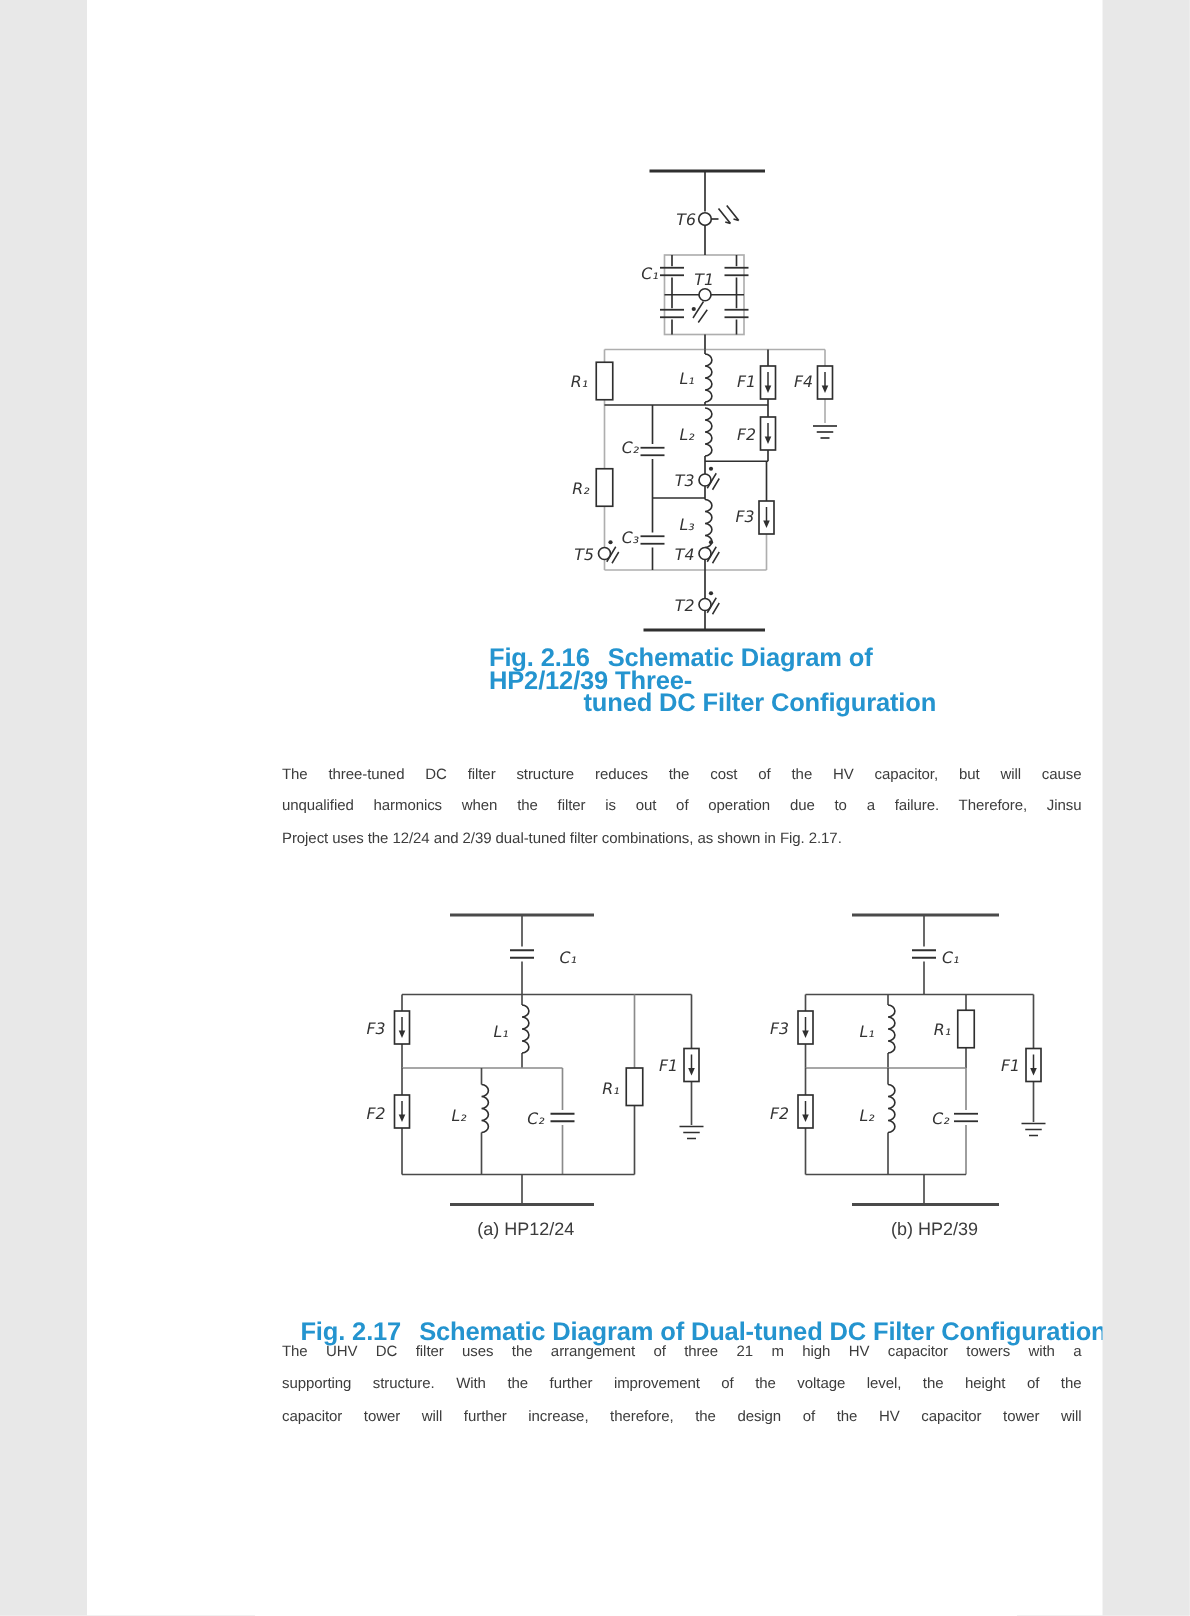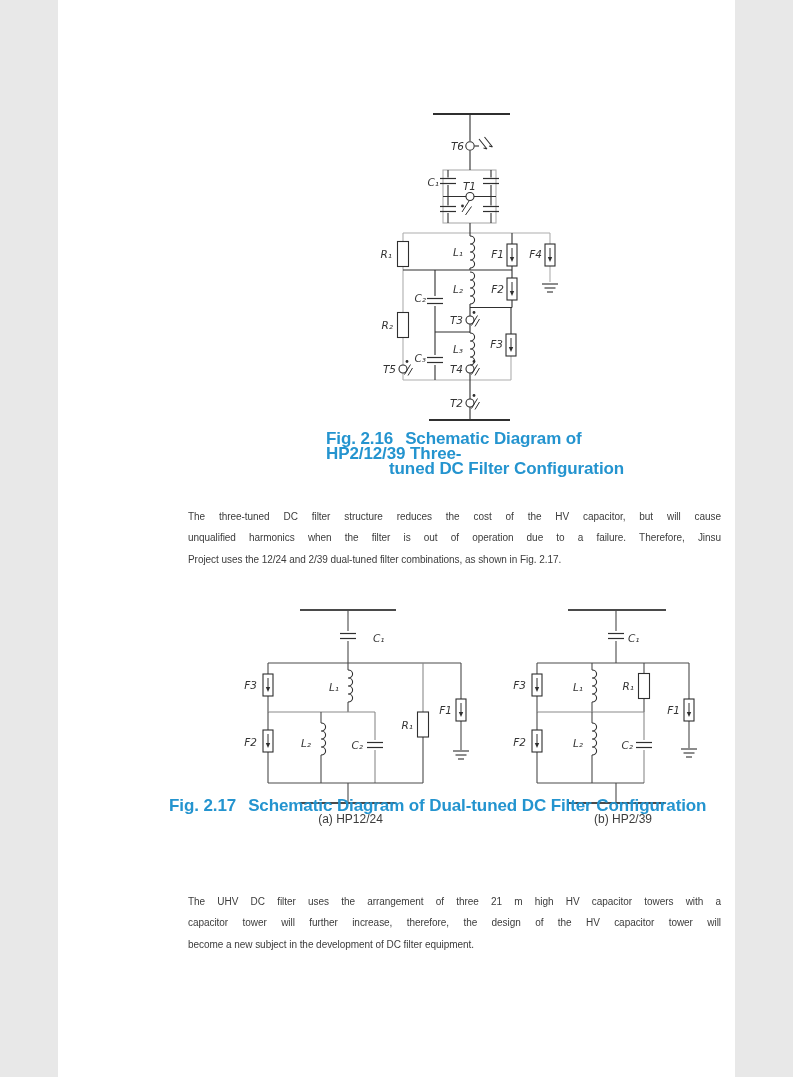--- a/index.html
+++ b/index.html
@@ -13,21 +13,21 @@
     font-family:"DejaVu Sans",sans-serif;
     font-style:italic;font-size:10.5px;fill:#343434;
   }
   .caption{
     color:#2494cf;font-weight:bold;font-size:17px;line-height:15px;
     letter-spacing:-0.1px;
   }
   .cap-label{margin-right:12px;}
   .cap216{left:268px;top:431px;width:320px;}
   .cap216 .l2{padding-left:63px;}
-  .cap217{left:111px;top:798px;width:600px;text-align:left;white-space:nowrap;}
+  .cap217{left:111px;top:880px;width:600px;text-align:center;white-space:nowrap;}
   .body-text{font-size:10px;line-height:21.4px;letter-spacing:-0.05px;width:533px;left:130px;}
   .jline{text-align:justify;text-align-last:justify;}
   .jlast{text-align:left;}
   .subcap{font-size:12px;color:#3c3c3c;text-align:center;}
   .pagenum{font-size:12px;color:#444;}
 </style>
 </head>
 <body>
 
 <div class="page">
@@ -275,19 +275,19 @@
 
   <div class="abs subcap" style="left:170px;top:812px;width:245px">(a) HP12/24</div>
   <div class="abs subcap" style="left:440px;top:812px;width:250px">(b) HP2/39</div>
 
   <div class="abs caption cap217">
     <span class="cap-label">Fig. 2.17</span><span>Schematic Diagram of Dual-tuned DC Filter Configuration</span>
   </div>
 
   <div class="abs body-text" style="top:891px">
     <div class="jline">The UHV DC filter uses the arrangement of three 21 m high HV capacitor towers with a</div>
+    <div class="jline">supporting structure. With the further improvement of the voltage level, the height of the</div>
     <div class="jline">capacitor tower will further increase, therefore, the design of the HV capacitor tower will</div>
-    <div class="jlast">become a new subject in the development of DC filter equipment.</div>
   </div>
 
   <div class="abs pagenum" style="left:698px;top:1015px">123</div>
 
 </div>
 
 </body></html>

